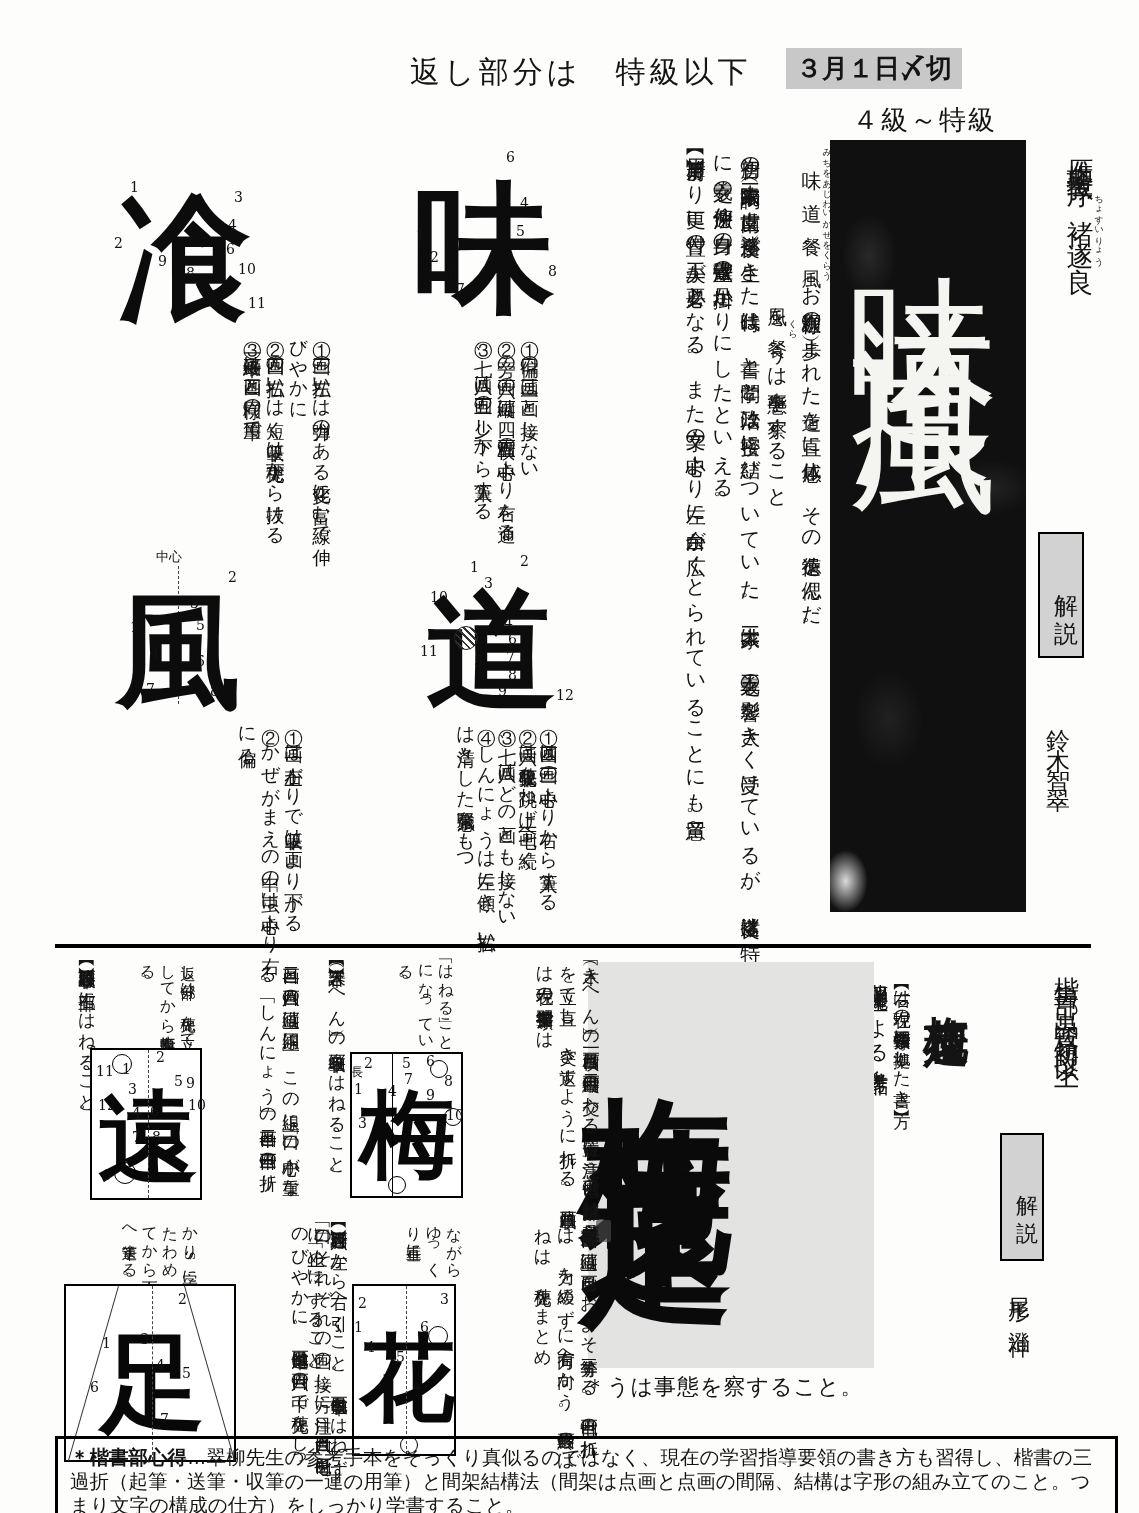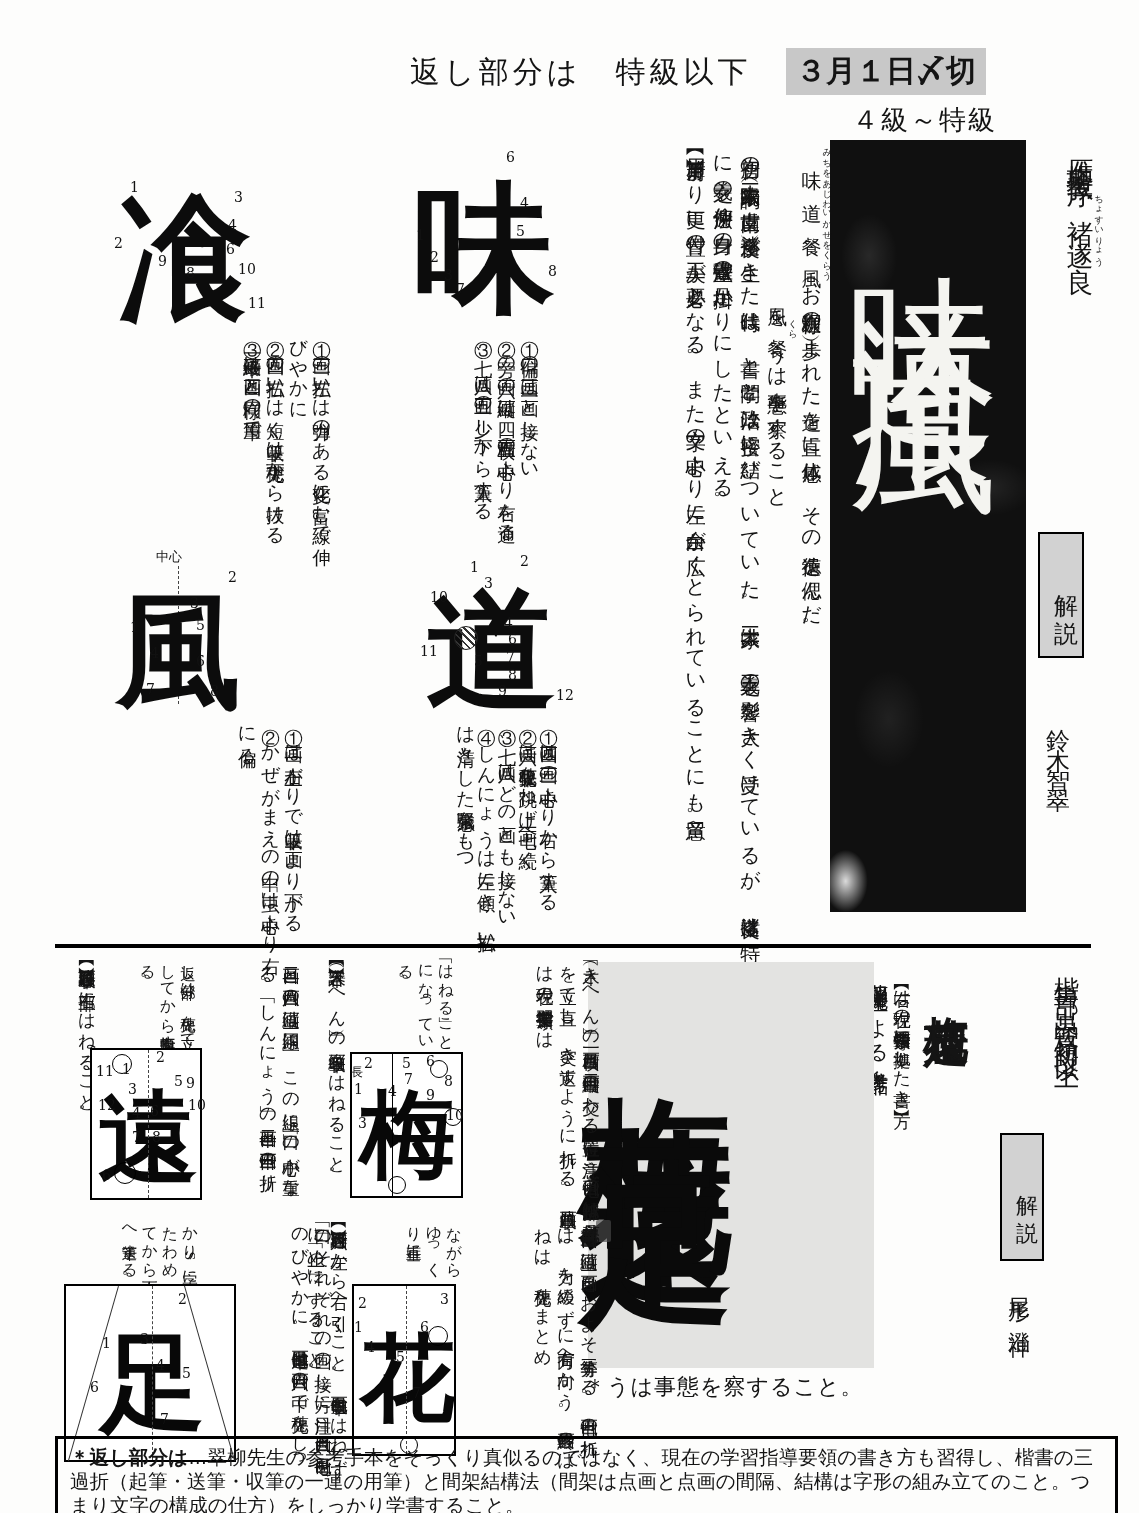--- a/index.html
+++ b/index.html
@@ -6,21 +6,21 @@
   body{width:1139px;height:1513px;position:relative;background:#fdfdfc;
        font-family:"Liberation Serif","DejaVu Serif",serif;color:#141414;overflow:hidden;}
   .abs{position:absolute;}
   .v{writing-mode:vertical-rl;text-orientation:mixed;}
   .v p{margin:0;}
   ruby rt{font-size:9px;letter-spacing:0;}
   .gothic{font-family:"Liberation Sans","DejaVu Sans",sans-serif;}
 
   
   .h-title{left:410px;top:52px;font-size:30px;letter-spacing:4px;}
-  .h-deadline{left:786px;top:48px;font-size:30px;font-weight:bold;background:#c8c8c8;padding:3px 10px;}
+  .h-deadline{left:786px;top:48px;font-size:26px;font-weight:bold;background:#c8c8c8;padding:3px 10px;}
   .h-grade{left:852px;top:102px;font-size:27px;letter-spacing:2px;}
 
   
   .series{left:1040px;top:138px;height:520px;width:64px;font-size:27px;letter-spacing:5px;}
   .series ruby{margin-inline-start:30px;}
   .kaisetsu{background:#d2d2d2;border:2px solid #000;text-align:center;font-size:24px;}
   .kaisetsu1{left:1038px;top:532px;width:46px;height:126px;letter-spacing:26px;padding-top:14px;box-sizing:border-box;}
   .kaisetsu2{left:1000px;top:1133px;width:44px;height:128px;letter-spacing:26px;padding-top:14px;box-sizing:border-box;font-size:22px;}
   .commentator1{left:1042px;top:710px;height:220px;font-size:24px;letter-spacing:20px;}
   .commentator2{left:1004px;top:1280px;height:200px;font-size:22px;letter-spacing:4px;}
@@ -275,14 +275,14 @@
   <span class="num" style="left:112px;top:6px;">2</span>
   <span class="num" style="left:36px;top:50px;">1</span>
   <span class="num" style="left:74px;top:46px;">3</span>
   <span class="num" style="left:90px;top:72px;">4</span>
   <span class="num" style="left:116px;top:80px;">5</span>
   <span class="num" style="left:24px;top:94px;">6</span>
   <span class="num" style="left:94px;top:126px;">7</span>
 </div>
 
 <div class="abs footer gothic">
-  <b>＊返し部分は</b><span>…翠柳先生の参考手本をそっくり真似るのではなく、現在の学習指導要領の書き方も習得し、楷書の三過折（起筆・送筆・収筆の一連の用筆）と間架結構法（間架は点画と点画の間隔、結構は字形の組み立てのこと。つまり文字の構成の仕方）をしっかり学書すること。</span>
+  <b>＊楷書部心得</b><span>…翠柳先生の参考手本をそっくり真似るのではなく、現在の学習指導要領の書き方も習得し、楷書の三過折（起筆・送筆・収筆の一連の用筆）と間架結構法（間架は点画と点画の間隔、結構は字形の組み立てのこと。つまり文字の構成の仕方）をしっかり学書すること。</span>
 </div>
 
 </body></html>

